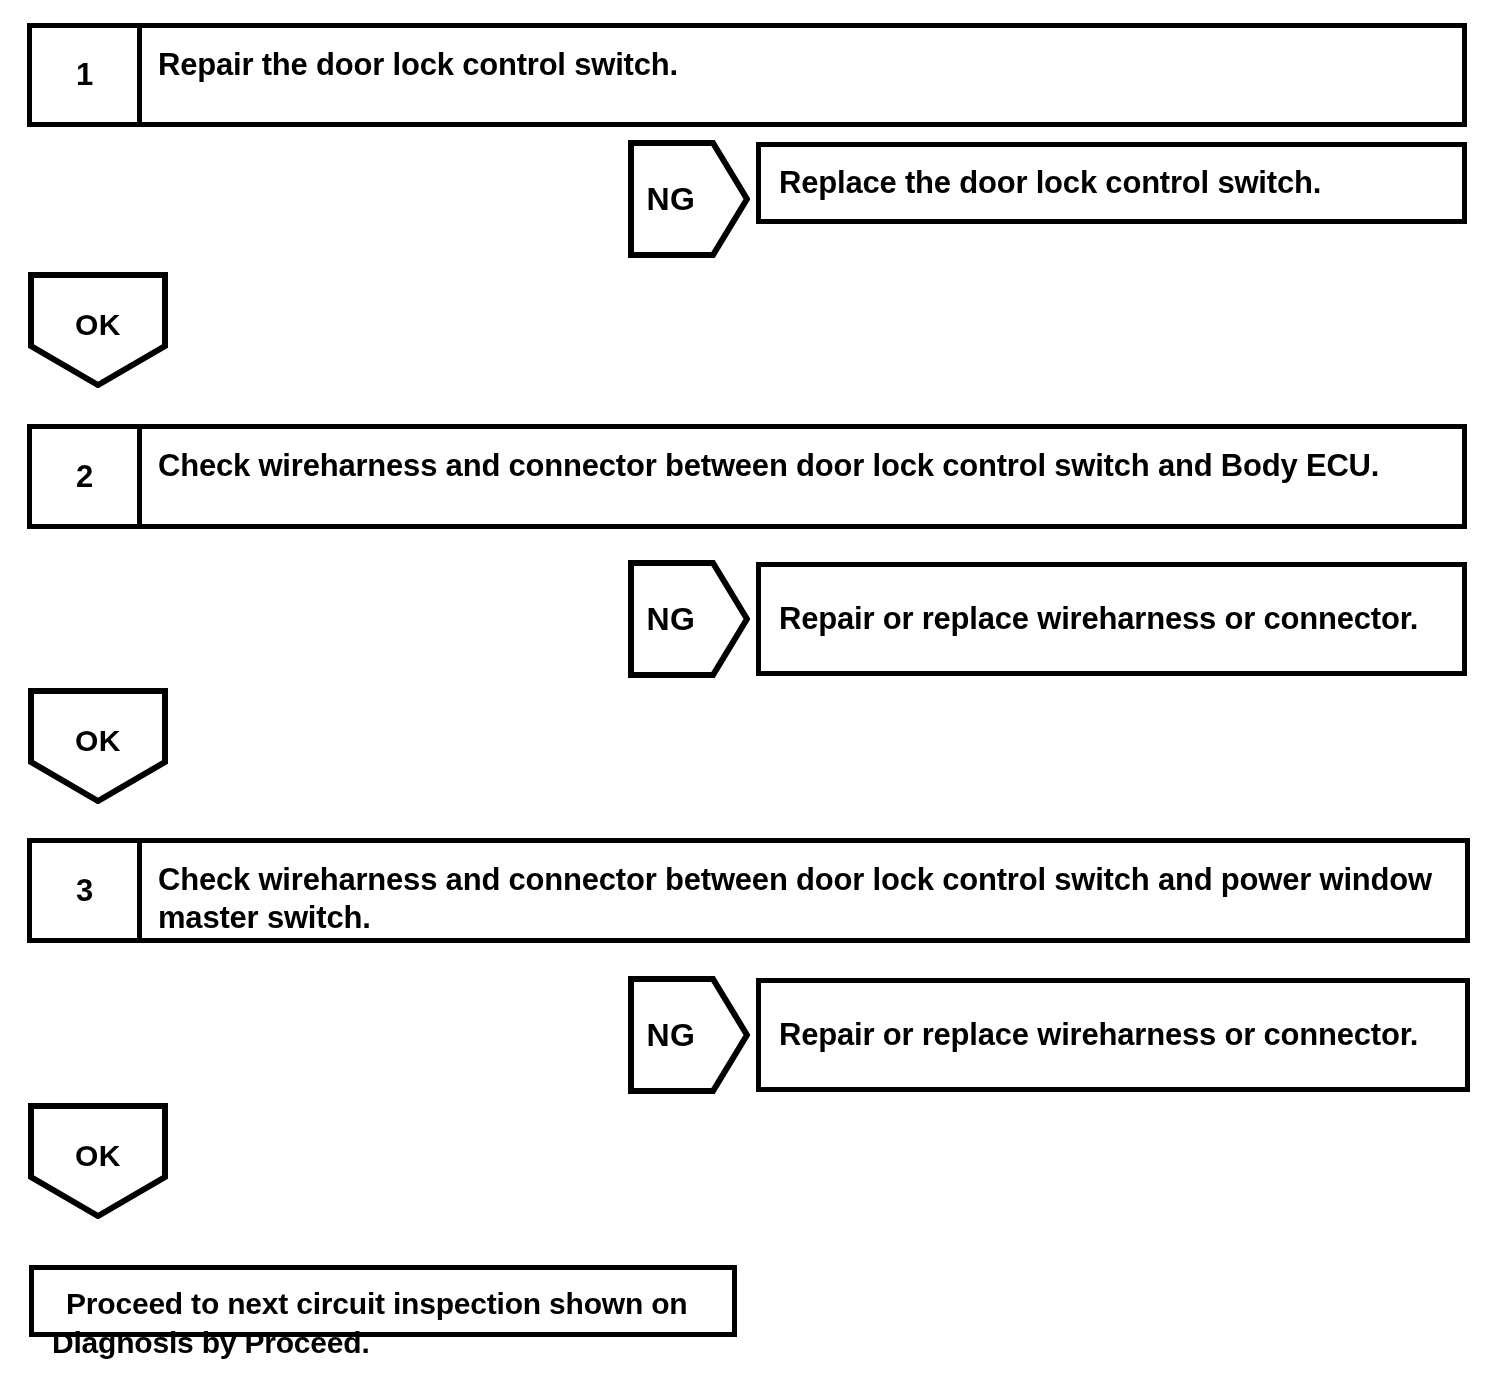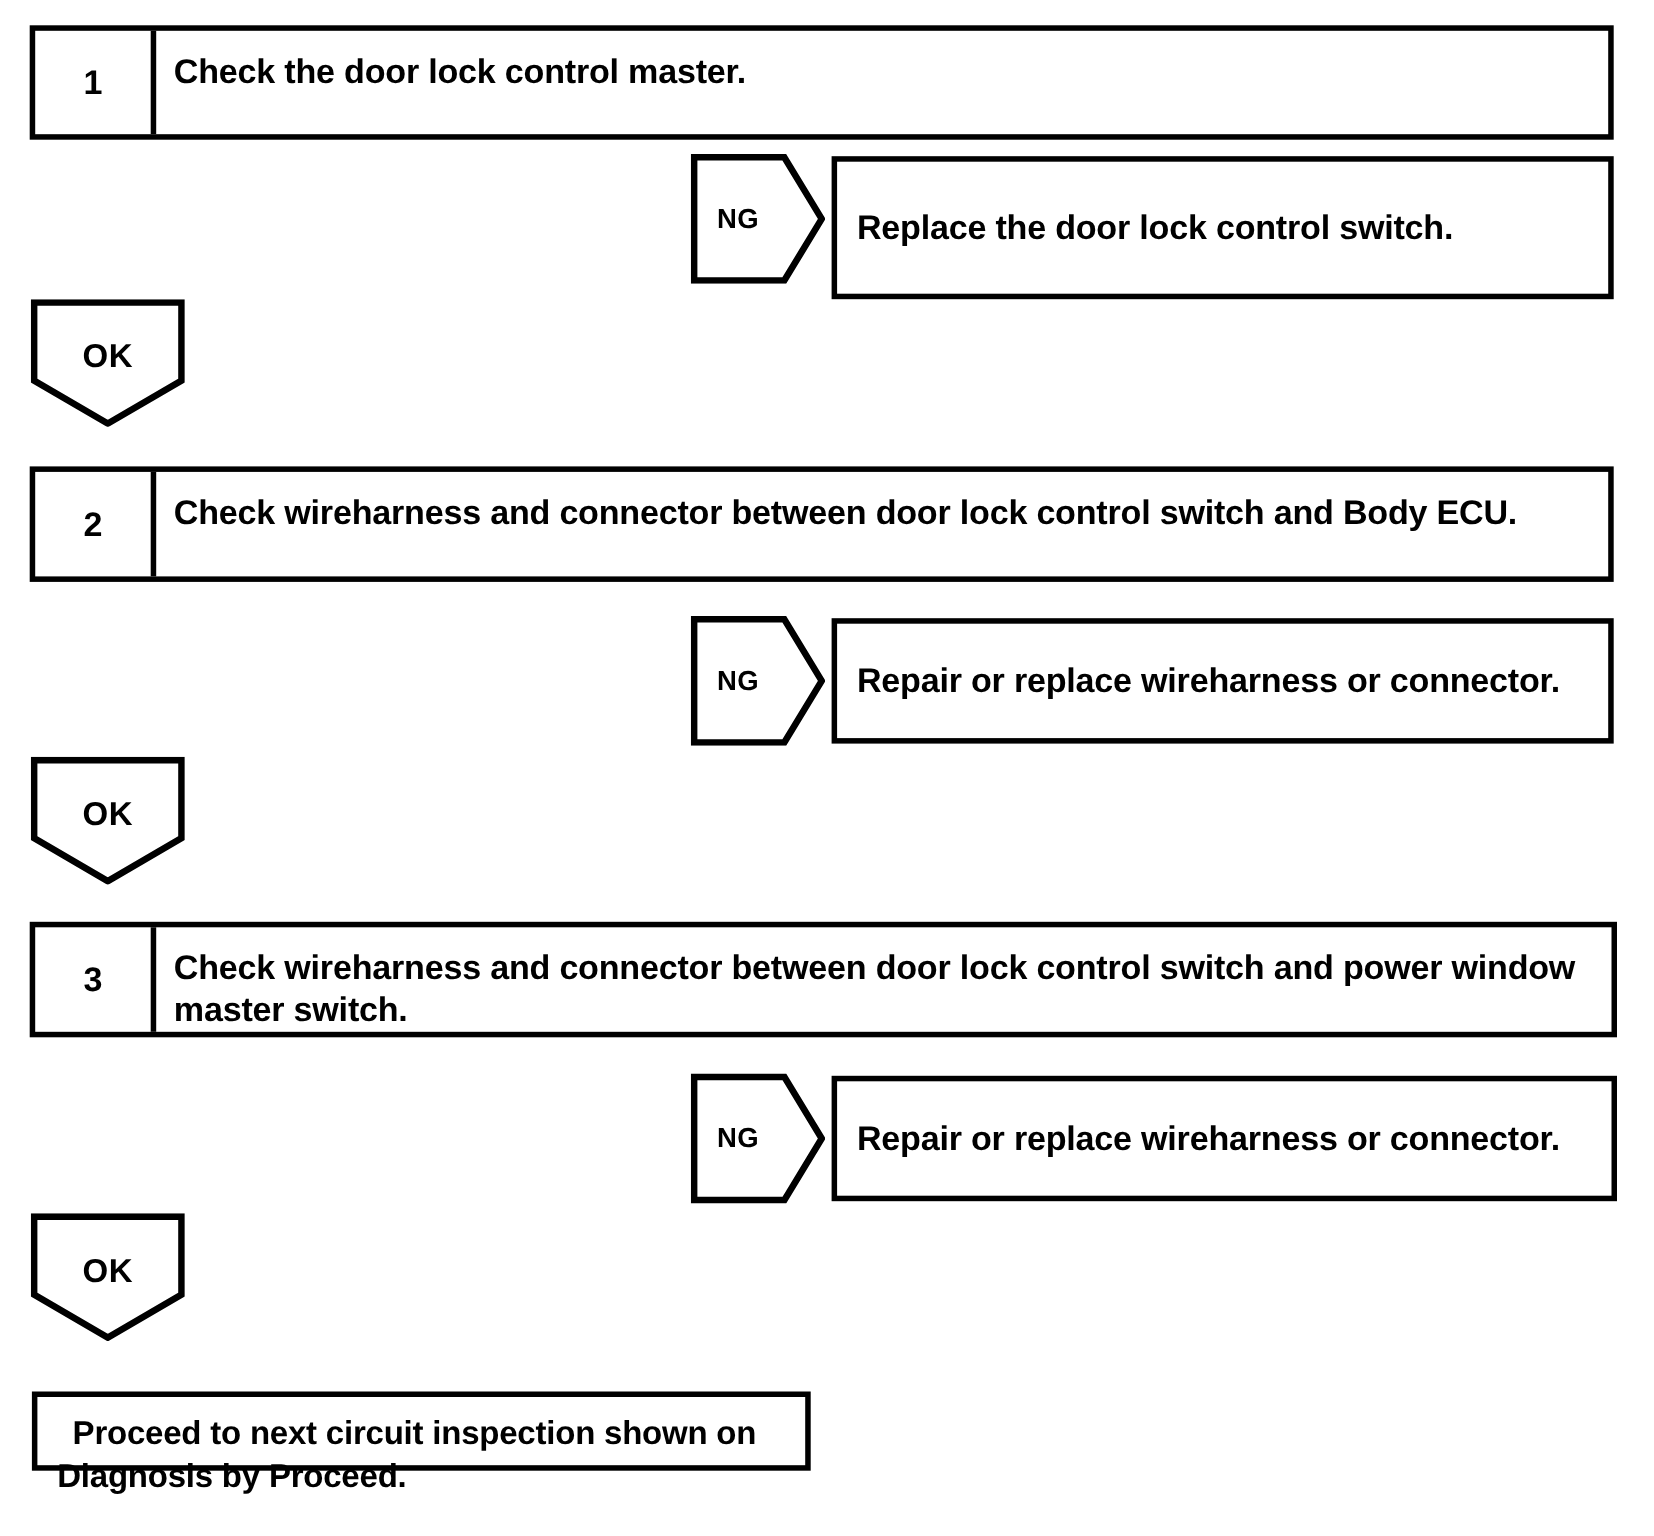--- a/index.html
+++ b/index.html
@@ -95,21 +95,21 @@
   .ng-arrow svg { display: block; }
   .ng-label {
     position: absolute;
     left: 0;
     top: 0;
     width: 86px;
     height: 100%;
     display: flex;
     align-items: center;
     justify-content: center;
-    font-size: 25px;
+    font-size: 32px;
     font-weight: bold;
     letter-spacing: 0.5px;
   }
 
   
   .ok-arrow {
     position: absolute;
   }
   .ok-arrow svg { display: block; }
   .ok-label {
@@ -126,31 +126,31 @@
     letter-spacing: 0.5px;
   }
 </style>
 </head>
 <body>
 
 <div class="canvas">
 
   <div class="step-box" style="left:27px; top:23px; width:1440px; height:104px;">
     <div class="step-num">1</div>
-    <div class="step-text">Check the door lock control master.</div>
+    <div class="step-text">Repair the door lock control switch.</div>
   </div>
 
   <div class="ng-arrow" style="left:628px; top:140px; width:122px; height:118px;">
     <svg width="122" height="118" viewBox="0 0 122 118" aria-hidden="true">
       <polygon points="3,3 85,3 119,59 85,115 3,115" fill="#ffffff" stroke="#000000" stroke-width="6" stroke-linejoin="miter"></polygon>
     </svg>
     <div class="ng-label">NG</div>
   </div>
 
-  <div class="action-box" style="left:756px; top:142px; width:711px; height:130px;">
+  <div class="action-box" style="left:756px; top:142px; width:711px; height:82px;">
     <span>Replace the door lock control switch.</span>
   </div>
 
   <div class="ok-arrow" style="left:28px; top:272px; width:140px; height:116px;">
     <svg width="140" height="116" viewBox="0 0 140 116" aria-hidden="true">
       <polygon points="3,3 137,3 137,74 70,113 3,74" fill="#ffffff" stroke="#000000" stroke-width="6" stroke-linejoin="miter"></polygon>
     </svg>
     <div class="ok-label">OK</div>
   </div>
 

